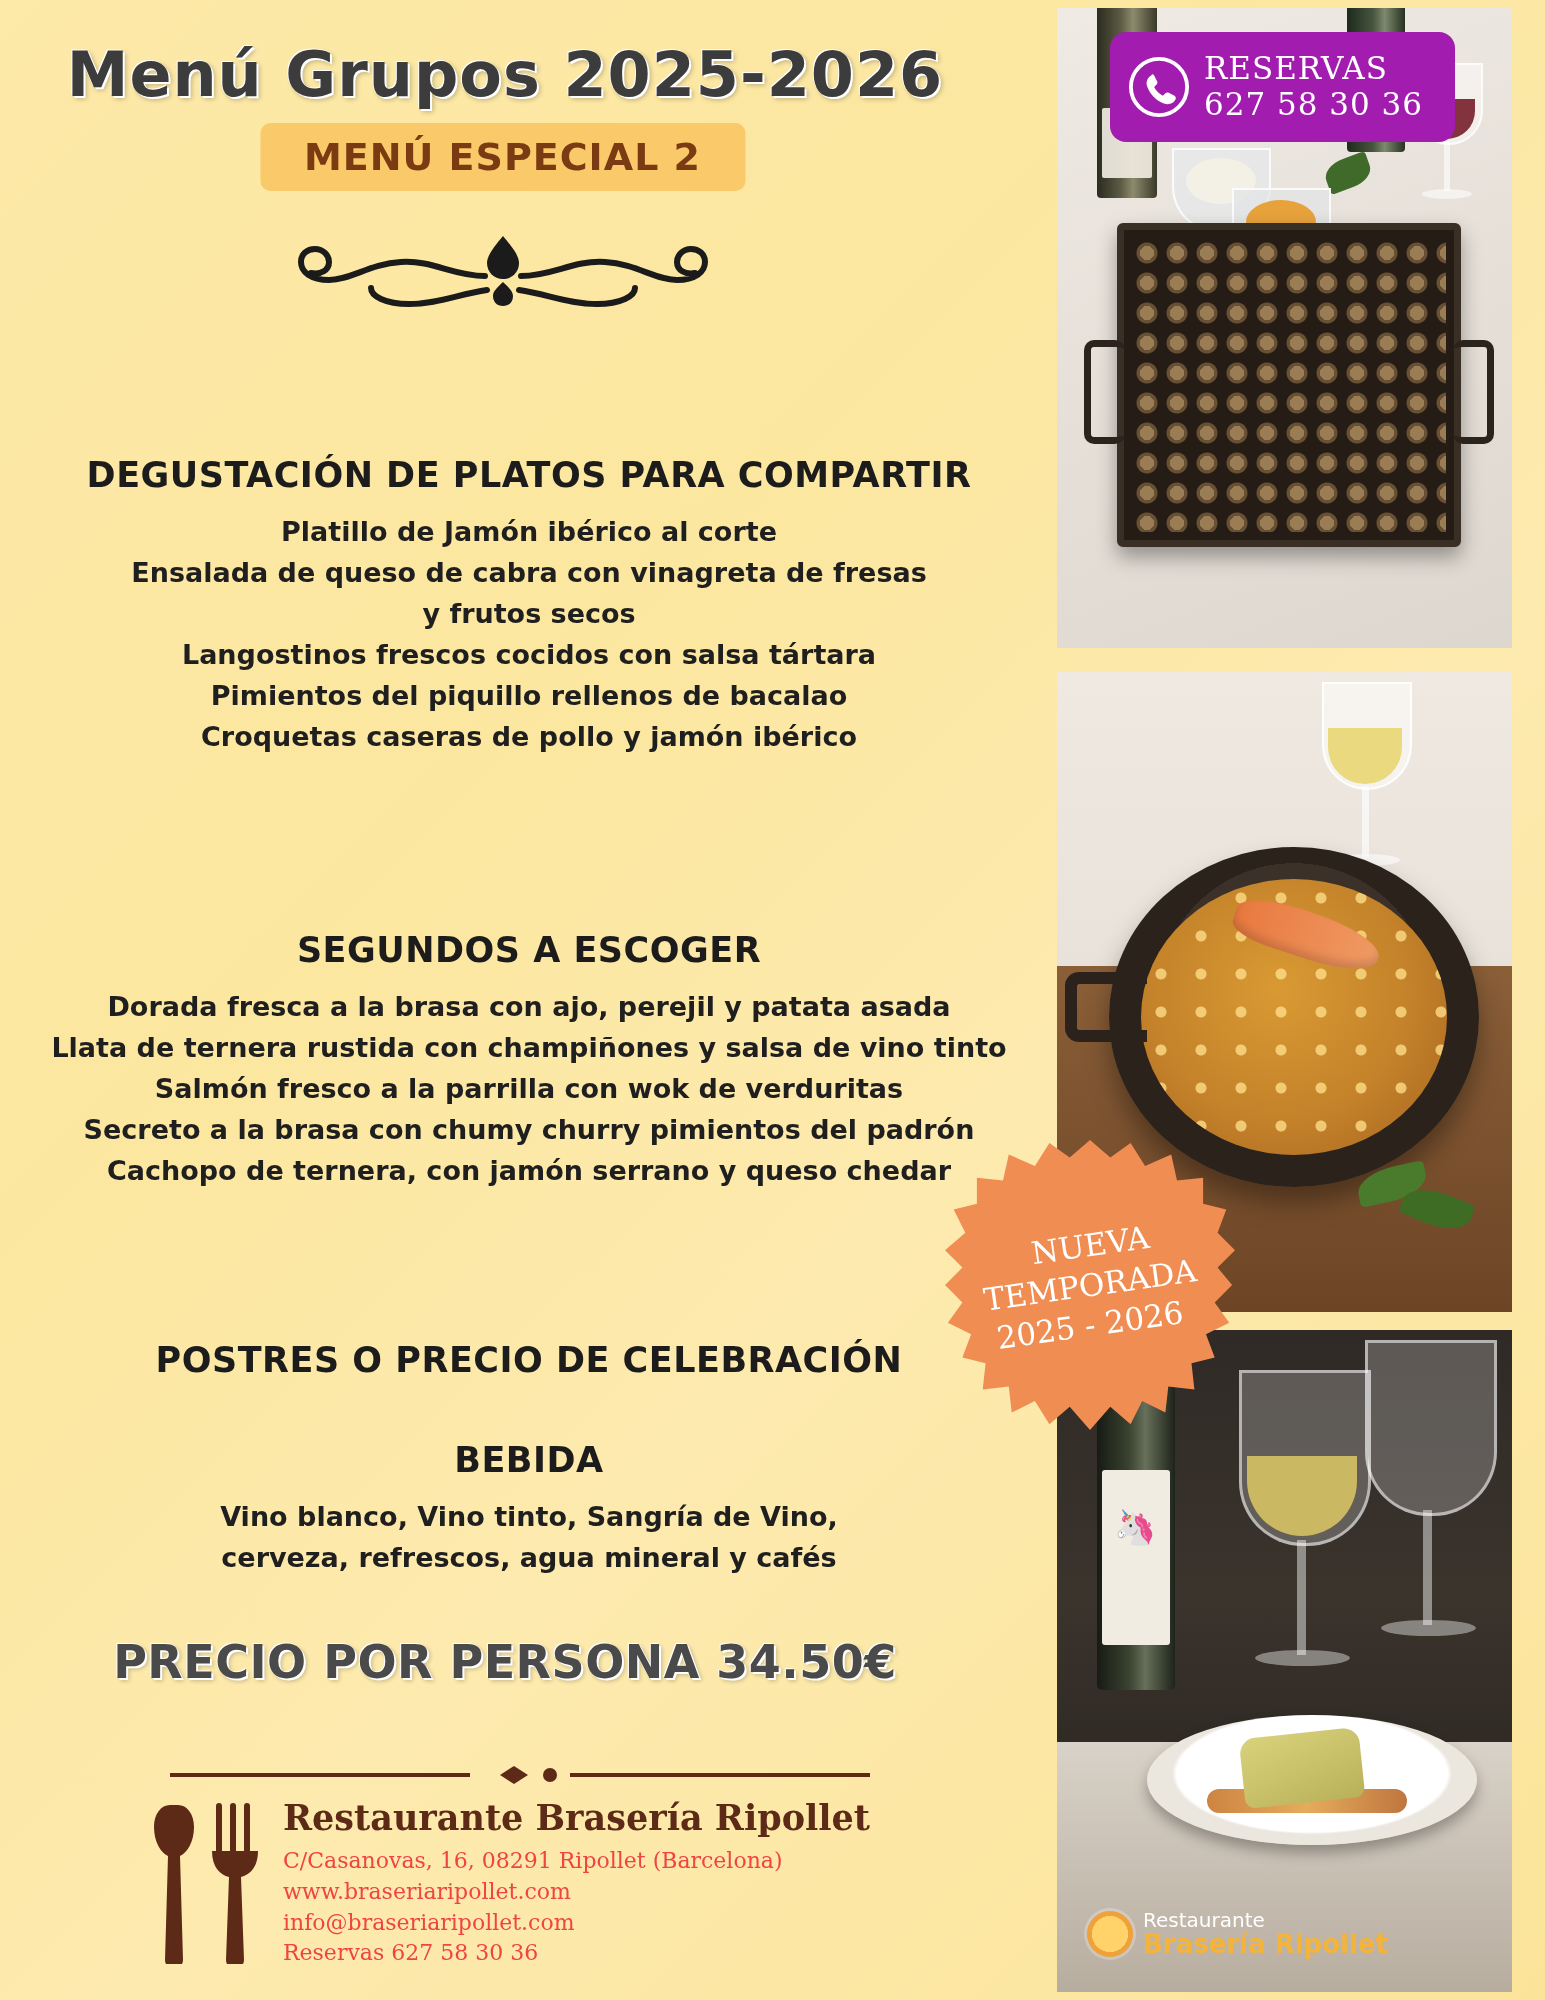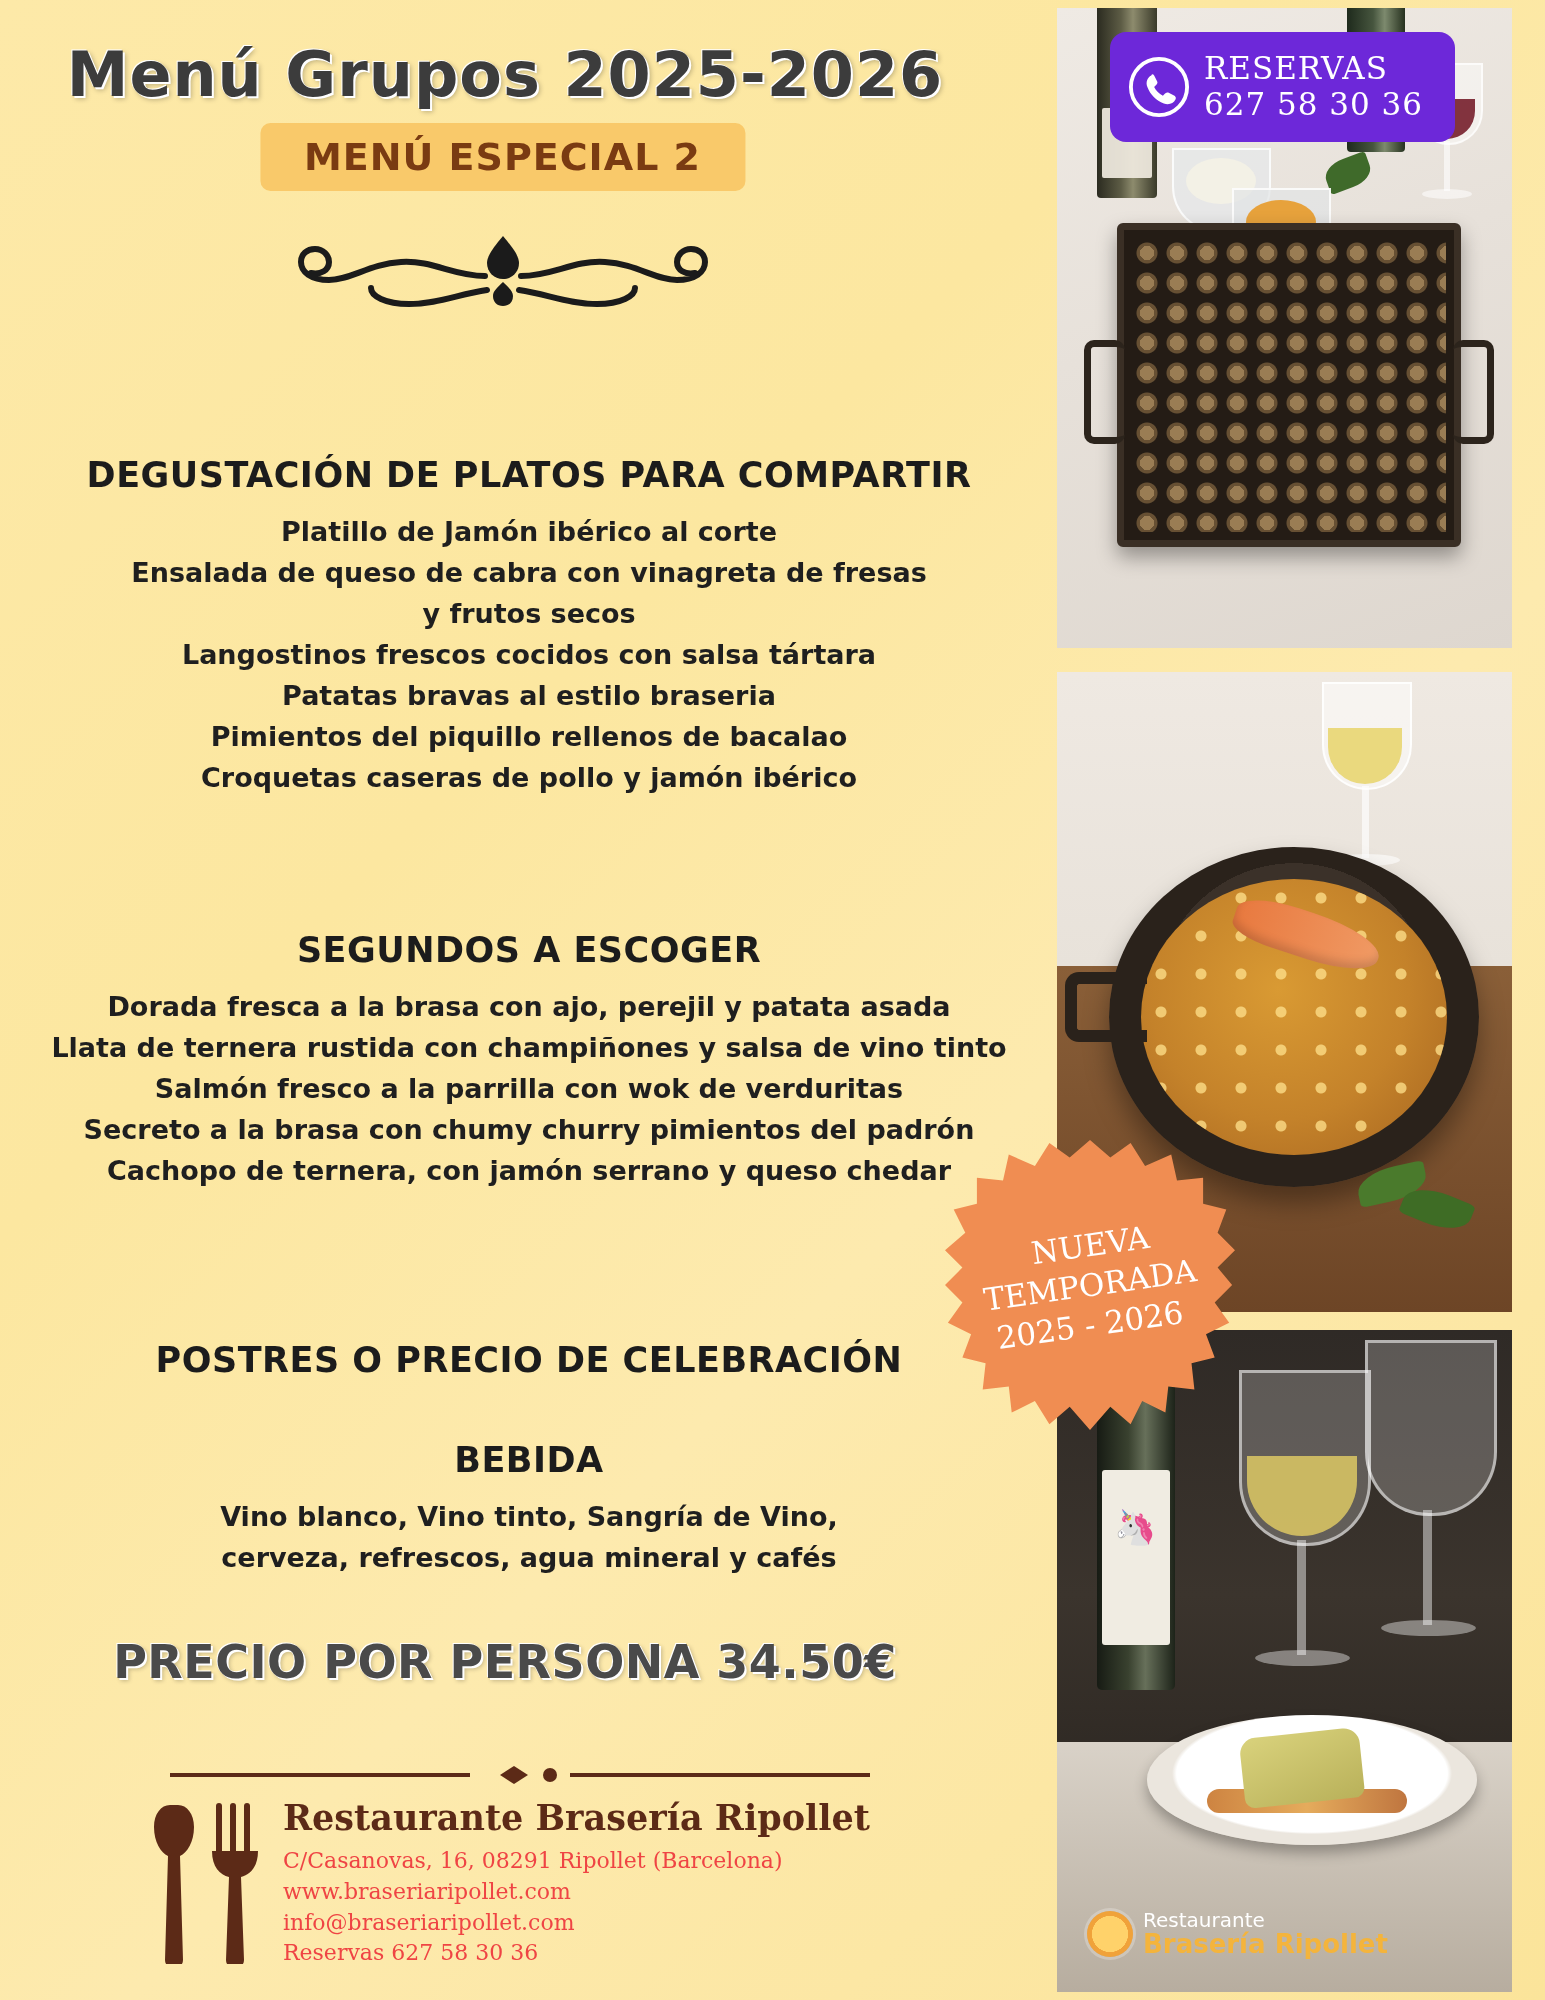--- a/index.html
+++ b/index.html
@@ -431,21 +431,21 @@
     font-size: 26px; color: #f4b43c; line-height: 1.05;
   }
 
   
   .reservas {
     position: absolute;
     left: 1110px;
     top: 32px;
     width: 345px;
     height: 110px;
-    background: #6d28d9;
+    background: #a21caf;
     border-radius: 16px;
     display: flex;
     align-items: center;
     gap: 14px;
     padding: 0 18px;
     box-sizing: border-box;
   }
   .reservas .wa {
     width: 62px; height: 62px; flex: 0 0 auto;
   }
@@ -512,21 +512,20 @@
       <path d="M246 60 C274 64 296 74 324 74 C348 74 362 66 362 58"></path>
     </g>
   </svg>
 
   <div class="section" id="degustacion">
     <div class="section-head">DEGUSTACIÓN DE PLATOS PARA COMPARTIR</div>
     <div class="section-line">Platillo de Jamón ibérico al corte</div>
     <div class="section-line">Ensalada de queso de cabra con vinagreta de fresas</div>
     <div class="section-line">y frutos secos</div>
     <div class="section-line">Langostinos frescos cocidos con salsa tártara</div>
-    <div class="section-line">Patatas bravas al estilo braseria</div>
     <div class="section-line">Pimientos del piquillo rellenos de bacalao</div>
     <div class="section-line">Croquetas caseras de pollo y jamón ibérico</div>
   </div>
 
   <div class="section" id="segundos">
     <div class="section-head">SEGUNDOS A ESCOGER</div>
     <div class="section-line">Dorada fresca a la brasa con ajo, perejil y patata asada</div>
     <div class="section-line">Llata de ternera rustida con champiñones y salsa de vino tinto</div>
     <div class="section-line">Salmón fresco a la parrilla con wok de verduritas</div>
     <div class="section-line">Secreto a la brasa con chumy churry pimientos del padrón</div>

